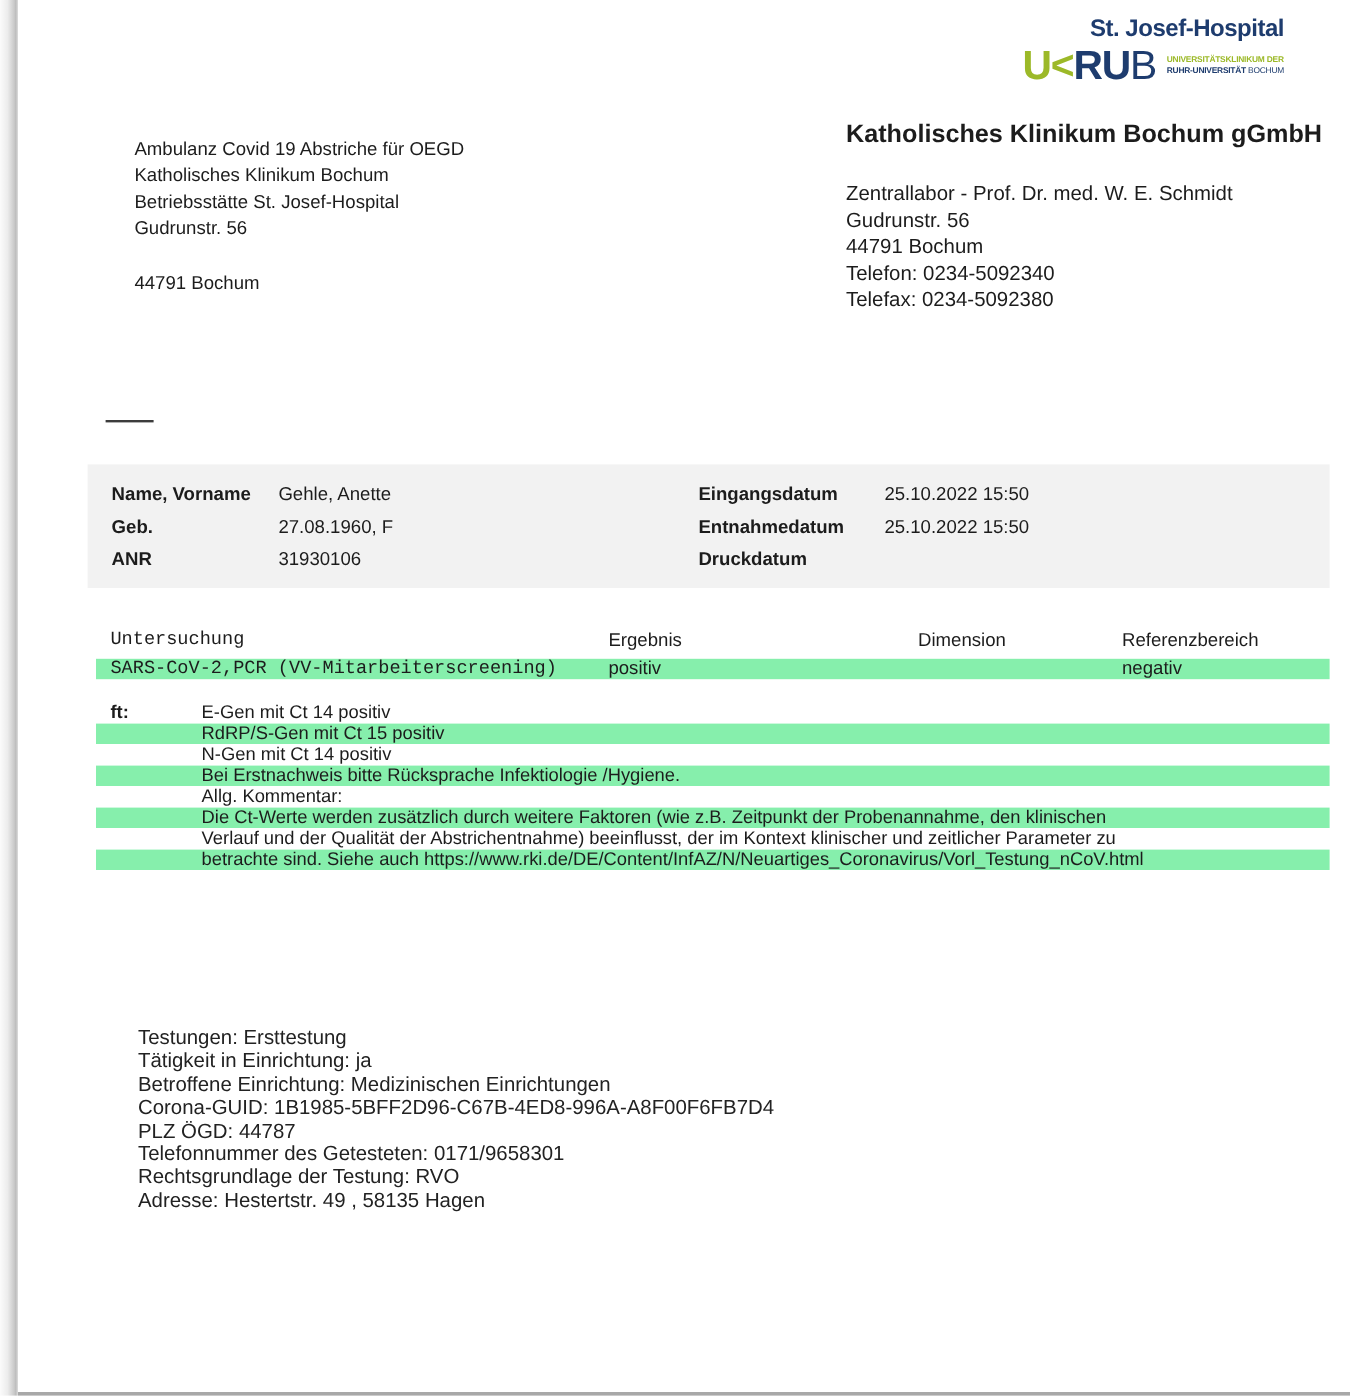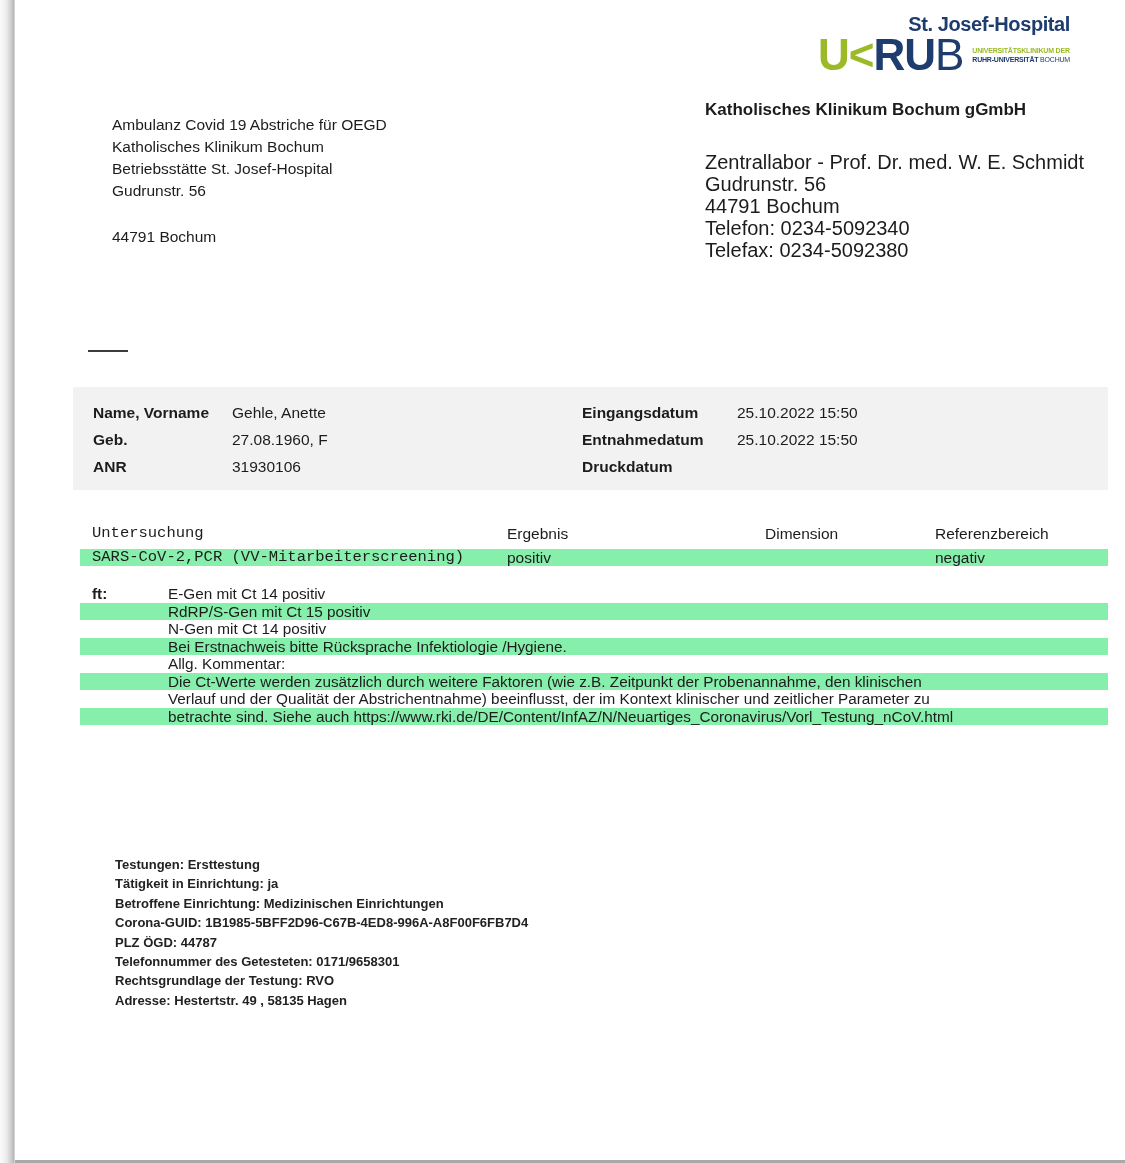--- a/index.html
+++ b/index.html
@@ -22,31 +22,31 @@
   }
   .edge-bottom {
     position: absolute; left: 15px; right: 0; bottom: 0; height: 3px;
     background: #a8a8a8;
   }
 
   
   .logo { position: absolute; top: 13px; right: 55px; text-align: right; }
   .logo-title { font-size: 20px; font-weight: bold; letter-spacing: -0.4px; }
   .logo-row { display: flex; justify-content: flex-end; align-items: center; gap: 9px; margin-top: 4px; }
-  .ukrub { font-size: 44px; line-height: 30px; font-weight: bold; letter-spacing: -1px; }
+  .ukrub { font-size: 34px; line-height: 30px; font-weight: bold; letter-spacing: -1px; }
   .ukrub .ru { font-weight: 800; }
   .ukrub .b { font-weight: 300; }
   .logo-sub { text-align: left; font-size: 7px; font-weight: bold; letter-spacing: -0.2px; line-height: 9px; }
   .logo-sub .sub2l { font-weight: normal; }
 
   
   .sender { position: absolute; left: 112px; top: 114px; font-size: 15.5px; line-height: 22px; }
   .sender .city { margin-top: 24px; }
-  .org-title { position: absolute; left: 705px; top: 100px; font-size: 17px; font-weight: bold; }
-  .org-block { position: absolute; left: 705px; top: 151px; font-size: 20px; line-height: 22px; }
+  .org-title { position: absolute; left: 705px; top: 100px; font-size: 21px; font-weight: bold; }
+  .org-block { position: absolute; left: 705px; top: 151px; font-size: 17px; line-height: 22px; }
 
   .fold-mark { position: absolute; left: 88px; top: 350px; width: 40px; height: 2px; background: #3c3c3c; }
 
   
   .pbox { position: absolute; left: 73px; top: 387px; width: 1035px; height: 103px; background: #f2f2f2; }
   .pcol { position: absolute; top: 12px; font-size: 15.5px; line-height: 27px; }
   .pcol.left { left: 20px; }
   .pcol.right { left: 509px; }
   .prow { display: flex; }
   .plabel { font-weight: bold; }
@@ -62,21 +62,21 @@
   .c3 { position: absolute; left: 685px; white-space: nowrap; }
   .c4 { position: absolute; left: 855px; white-space: nowrap; }
   .striped { background: #86efac; }
 
   
   .ftblock { position: absolute; left: 80px; top: 585px; width: 1028px; font-size: 15.3px; }
   .ftline { position: relative; height: 17.5px; line-height: 17.5px; padding-left: 88px; white-space: nowrap; }
   .ftlabel { position: absolute; left: 12px; font-weight: bold; }
 
   
-  .details { position: absolute; left: 115px; top: 855px; font-size: 13px; line-height: 19.4px; color: #222; font-weight: bold; }
+  .details { position: absolute; left: 115px; top: 855px; font-size: 17px; line-height: 19.4px; color: #222; }
 </style>
 </head>
 <body>
 
 <div class="page">
 
   <div class="logo">
     <div class="logo-title" style="color: rgb(30, 60, 110);">St. Josef-Hospital</div>
     <div class="logo-row">
       <div class="ukrub"><span class="uk" style="color: rgb(156, 185, 40);">U&lt;</span><span class="ru" style="color: rgb(30, 60, 110);">RU</span><span class="b" style="color: rgb(30, 60, 110);">B</span></div>

